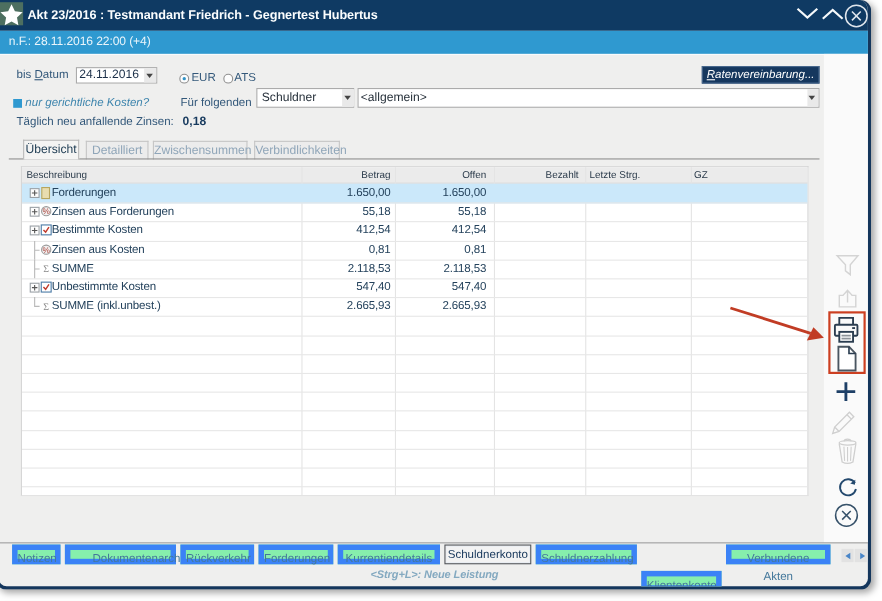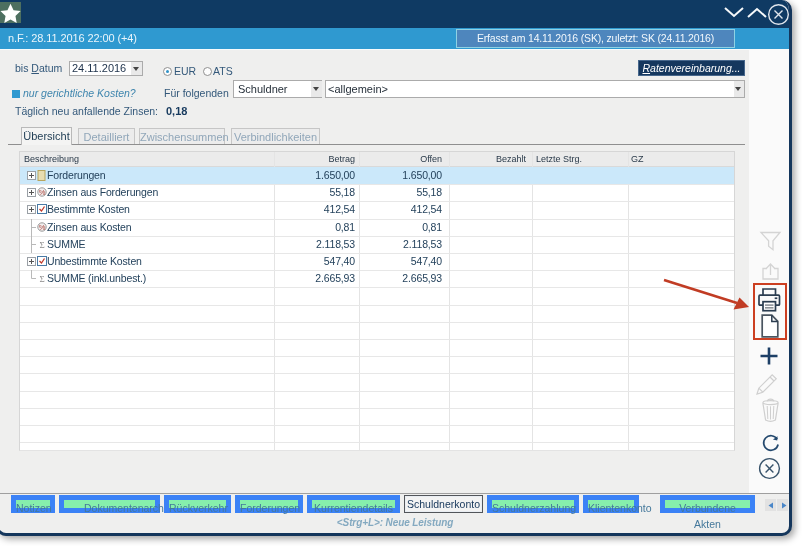--- a/index.html
+++ b/index.html
@@ -59,21 +59,21 @@
 
 #lbl-taeglich { left:15px; top:103px; height:16px; line-height:16px; }
 #lbl-018 { left:166px; top:103px; height:16px; line-height:16px; color:#173a5e; font-weight:bold; font-size:11px; }
 
 .tab { position:absolute; top:128px; height:17px; background:#ececec;
   border:1px solid #c6c6c6; border-bottom:none; color:#90a6b9; font-size:11px;
   text-align:center; line-height:16px; }
 #tab1 { left:21px; top:127px; width:51px; height:18px; background:#f4f4f3; color:#1d3b52; border-color:#b9b9b9; }
 #tab2 { left:78px; width:57px; }
 #tab3 { left:139px; width:86px; }
-#tab4 { left:231px; width:89px;text-align:center; }
+#tab4 { left:231px; width:78px;text-align:center; }
 #tabline { left:8px; top:144px; width:737px; height:1px; background:#8f8f8f; }
 
 #table { left:19px; top:151px; width:716px; height:300px; background:#fff; border:1px solid #d6d6d6; border-bottom-color:#e3e3e3; }
 #thead { position:absolute; left:0; top:0; width:714px; height:15px; background:#ebebeb; border-bottom:1px solid #d9d9d9; }
 .th { position:absolute; top:0; height:15px; line-height:15px; font-size:9px; color:#2a3a4a; }
 .vline { position:absolute; top:0; width:1px; height:298px; background:#e4e4e4; }
 .rowline { position:absolute; left:0; width:714px; height:1px; background:#e7e7e7; }
 .row { position:absolute; left:0; width:714px; height:17px; }
 #selrow { position:absolute; left:0; top:15px; width:714px; height:18px; background:#cbe8fa; }
 .cell { position:absolute; top:0; height:17px; line-height:17px; font-size:10.5px; letter-spacing:-0.15px; color:#24425c; white-space:pre; }
@@ -93,35 +93,35 @@
 </style>
 </head>
 <body>
 <div id="win">
 <div id="inner">
   <div id="titlebar"></div>
   <div id="star-sq"></div>
   <svg id="star" style="left:0;top:2px" width="22" height="22" viewBox="0 0 22 22">
     <path d="M10.5 1.8 L13.56 8.19 L20.58 9.12 L15.45 14.01 L16.73 20.98 L10.5 17.6 L4.27 20.98 L5.55 14.01 L0.42 9.12 L7.44 8.19 Z" fill="#fff"></path>
   </svg>
+  <div id="title-text" class="abs">Akt 23/2016 : Testmandant Friedrich - Gegnertest Hubertus</div>
   <svg style="left:724px;top:7px" width="20" height="11">
         <path d="M1 1 L10 9 L19 1" fill="none" stroke="#f5f8fa" stroke-width="2"></path>
       </svg>
   <svg style="left:747px;top:7px" width="20" height="11">
         <path d="M1 10 L10 2 L19 10" fill="none" stroke="#f5f8fa" stroke-width="2"></path>
       </svg>
   <svg style="left:768px;top:4px" width="21" height="21">
     <circle cx="10.5" cy="10.5" r="9.8" fill="none" stroke="#dfe5ec" stroke-width="1.4"></circle>
     <path d="M6.5 6.5 L14.5 14.5 M14.5 6.5 L6.5 14.5" stroke="#dfe5ec" stroke-width="1.4"></path>
   </svg>
 
   <div id="bar2"></div>
   <div class="abs" style="left:0;top:49px;width:790px;height:1px;background:#f8fbfc;"></div>
   <div id="nf" class="abs">n.F.: 28.11.2016 22:00 (+4)</div>
-  <div id="erfasst" class="abs">Erfasst am 14.11.2016 (SK), zuletzt: SK (24.11.2016)</div>
 
   <div id="lbl-bisdatum" class="abs lbl">bis <u>D</u>atum</div>
   <div id="date-box" class="abs"></div>
   <div id="date-text" class="abs">24.11.2016</div>
   <div id="date-btn" class="abs"></div>
   <div class="caret" style="left:133px;top:66.5px;"></div>
   <div id="radio1" class="abs radio">
         <div class="dot"></div>
       </div>
   <div id="lbl-eur" class="abs lbl">EUR</div>
@@ -341,21 +341,21 @@
   </svg>
 
   <div id="botline" class="abs"></div>
   <div class="btab" style="left:11px;width:44px;">Notizen</div>
   <div class="btab" style="left:59px;width:101px;padding-left:20px;">Dokumentenarchiv*</div>
   <div class="btab" style="left:164px;width:67px;">Rückverkehr</div>
   <div class="btab" style="left:235px;width:68px;">Forderungen</div>
   <div class="btab" style="left:307px;width:93px;">Kurrentiendetails</div>
   <div class="btab" id="btab-active" style="left:404px;width:79px;">Schuldnerkonto</div>
   <div class="btab" style="left:487px;width:92px;">Schuldnerzahlung</div>
-  <div class="btab" style="left:583px;width:56px;">Klientenkonto</div>
+  <div class="btab" style="left:583px;width:73px;margin-top:24px;">Klientenkonto</div>
   <div class="btab" style="left:660px;width:95px;">Verbundene Akten</div>
   <div class="navbtn" style="left:765px;"></div>
   <div class="navbtn" style="left:777px;"></div>
   <svg style="left:768px;top:502px" width="6" height="7">
         <path d="M5 0.5 L0.5 3.5 L5 6.5 Z" fill="#4a86c8"></path>
       </svg>
   <svg style="left:781px;top:502px" width="6" height="7">
         <path d="M1 0.5 L5.5 3.5 L1 6.5 Z" fill="#4a86c8"></path>
       </svg>
   <div id="status" class="abs">&lt;Strg+L&gt;: Neue Leistung</div>

